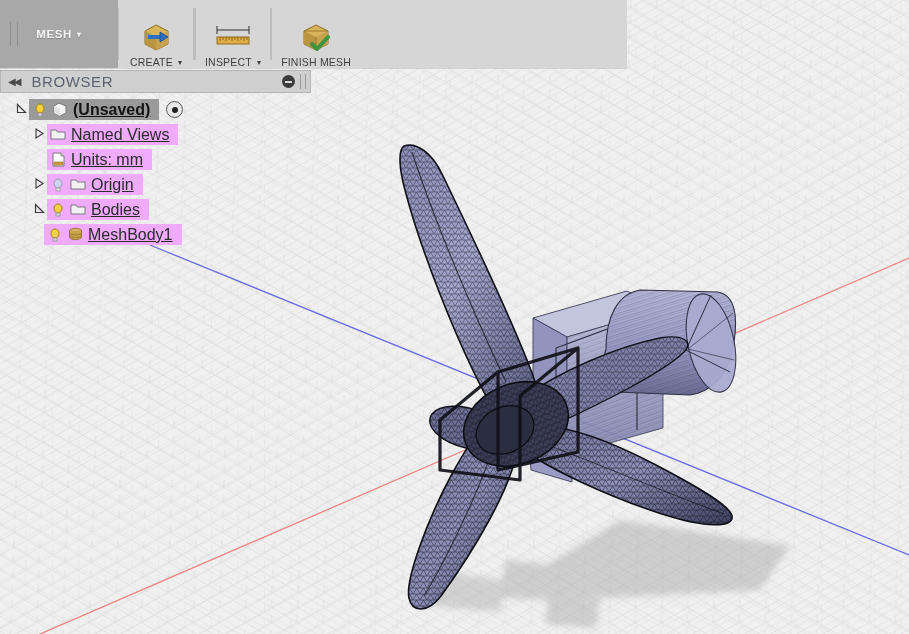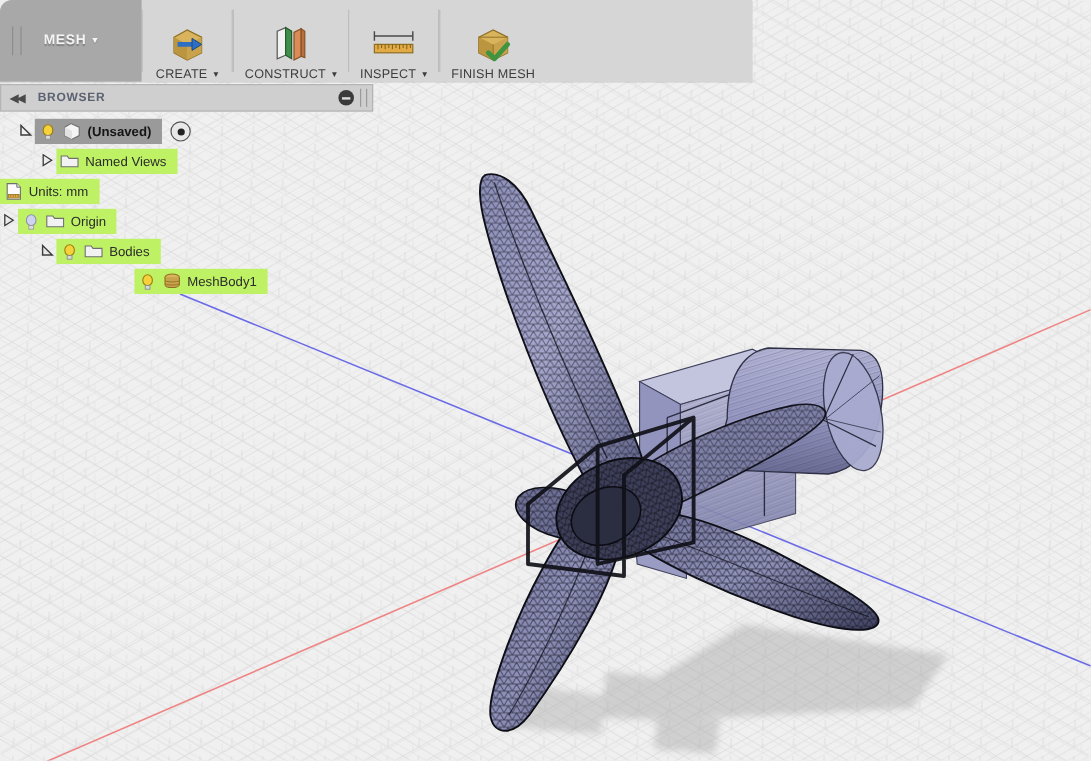--- a/index.html
+++ b/index.html
@@ -1,21 +1,21 @@
 <!DOCTYPE html>
 <html><head>
 <meta charset="utf-8">
 <style>
   html,body{margin:0;padding:0;background:#eeeeee;}
   body{
     width:909px;height:634px;overflow:hidden;position:relative;
     font-family:"Liberation Sans",sans-serif;
     -webkit-font-smoothing:antialiased;
   }
-  #app{position:absolute;inset:0;overflow:hidden;border-radius:10px;}
+  #app{position:absolute;inset:0;overflow:hidden;}
 
   
   #viewport{position:absolute;left:0;top:0;width:909px;height:634px;
     background:#eff0ef;overflow:hidden;}
   #viewport svg{position:absolute;left:0;top:0;}
 
   
   #toolbar{position:absolute;left:0;top:0;width:627px;height:68px;
     background:#d6d6d6;display:flex;align-items:stretch;
     box-shadow:0 1px 0 rgba(0,0,0,.10);}
@@ -37,40 +37,40 @@
     white-space:nowrap;margin-top:2px;font-weight:500;}
   .tb-item.selected .ico{background:#2f7fc0;border:1px solid #1d6097;
     width:38px;height:36px;box-sizing:border-box;}
 
   
   #browser{position:absolute;left:0;top:70px;width:311px;}
   #browser-head{height:23px;background:#cfcfcf;display:flex;align-items:center;
     border:1px solid #b4b4b4;box-sizing:border-box;position:relative;}
   #browser-head .collapse{margin-left:7px;font-size:10px;color:#4a4a4a;
     letter-spacing:-2px;}
-  #browser-head .title{margin-left:12px;font-size:10px;color:#5b6270;
-    font-weight:bold;letter-spacing:.6px;}
+  #browser-head .title{margin-left:12px;font-size:15px;color:#5b6270;
+    font-weight:normal;letter-spacing:.6px;}
   #browser-head .right{position:absolute;right:4px;top:0;bottom:0;
     display:flex;align-items:center;gap:5px;}
   .dot-icon{width:13px;height:13px;border-radius:50%;background:#3a3a3a;
     display:flex;align-items:center;justify-content:center;}
   .dot-icon i{display:block;width:7px;height:2px;background:#dcdcdc;}
   .vgrip{width:4px;height:15px;border-left:1px solid #9a9a9a;
     border-right:1px solid #9a9a9a;}
 
   #tree{padding-top:4px;}
   .trow{height:25px;display:flex;align-items:center;position:relative;}
   .tw{display:inline-flex;align-items:center;height:19px;padding-right:8px;
-    background:#bef264;border:1px solid transparent;}
+    background:#f0abfc;border:1px solid transparent;}
   .tw.sel{background:#9a9a9a;}
   .arrow{width:15px;text-align:center;font-size:10px;color:#3c3c3c;
     flex:0 0 15px;}
   .arrow.open{transform:none;}
   .bulb{width:16px;height:16px;flex:0 0 16px;margin:0 2px;}
-  .tlabel{font-size:11px;color:#2b2b2b;margin-left:5px;white-space:nowrap;}
+  .tlabel{font-size:16px;color:#2b2b2b;margin-left:5px;white-space:nowrap;text-decoration:underline;}
   .tw.sel .tlabel{color:#141414;font-weight:bold;}
   .fico{width:16px;height:15px;flex:0 0 16px;margin-left:2px;}
   .radio{width:15px;height:15px;border-radius:50%;background:#e8e8e8;
     border:1px solid #555;display:flex;align-items:center;
     justify-content:center;margin-left:7px;flex:0 0 15px;}
   .radio i{width:6px;height:6px;border-radius:50%;background:#222;display:block;}
 </style>
 </head>
 <body>
 
@@ -246,31 +246,20 @@
         </svg>
       </div>
       <div class="lbl"><span>CREATE</span><span class="tb-caret">▾</span></div>
     </div>
 
     <div class="tb-sep"></div>
 
 
     <div class="tb-sep"></div>
 
-    <div class="tb-item">
-      <div class="ico">
-        <svg width="34" height="34" viewBox="0 0 34 34">
-          <polygon points="6,6 13,3 13,26 6,29" fill="#f2f2f2" stroke="#555"></polygon>
-          <polygon points="13,3 18,6 18,29 13,26" fill="#3f8f4a" stroke="#27592e"></polygon>
-          <polygon points="20,7 26,4 26,27 20,30" fill="#d98c55" stroke="#8a5327"></polygon>
-          <polygon points="26,4 29,6 29,28 26,27" fill="#b96f3d" stroke="#8a5327"></polygon>
-        </svg>
-      </div>
-      <div class="lbl"><span>CONSTRUCT</span><span class="tb-caret">▾</span></div>
-    </div>
 
     <div class="tb-sep"></div>
 
     <div class="tb-item">
       <div class="ico">
         <svg width="40" height="34" viewBox="0 0 40 34">
           <path d="M4,10 L36,10" stroke="#4a4a4a" stroke-width="1.2"></path>
           <path d="M4,6 L4,14 M36,6 L36,14" stroke="#4a4a4a" stroke-width="1.2"></path>
           <rect x="4" y="17" width="32" height="7" fill="#e3ab45" stroke="#8e6f23"></rect>
           <g stroke="#7a5c16" stroke-width="0.8">
@@ -351,37 +340,37 @@
         <span class="tw">
           <span class="fico">
             <svg width="16" height="14" viewBox="0 0 16 14">
               <path d="M1,3 L6,3 L7.5,5 L15,5 L15,12 L1,12 Z" fill="#f2f2f2" stroke="#6f6f6f" stroke-width="0.9"></path>
             </svg>
           </span>
           <span class="tlabel">Named Views</span>
         </span>
       </div>
 
-      <div class="trow" style="">
+      <div class="trow" style="padding-left:47px;">
         <span class="tw">
           <span class="fico">
             <svg width="16" height="15" viewBox="0 0 16 15">
               <path d="M3,1 L11,1 L14,4 L14,14 L3,14 Z" fill="#fbfbfb" stroke="#6f6f6f" stroke-width="0.9"></path>
               <path d="M11,1 L11,4 L14,4" fill="#e0e0e0" stroke="#6f6f6f" stroke-width="0.8"></path>
               <rect x="4" y="10" width="9" height="3" fill="#e3ab45" stroke="#8e6f23" stroke-width="0.6"></rect>
               <g stroke="#7a5c16" stroke-width="0.5">
                 <path d="M6,10 L6,12 M8,10 L8,12 M10,10 L10,12 M12,10 L12,12"></path>
               </g>
             </svg>
           </span>
           <span class="tlabel">Units: mm</span>
         </span>
       </div>
 
-      <div class="trow" style="">
+      <div class="trow" style="padding-left:32px;">
         <span class="arrow">
           <svg width="11" height="11" viewBox="0 0 11 11">
             <path d="M2,1 L9,5.5 L2,10 Z" fill="none" stroke="#3c3c3c" stroke-width="1.1"></path>
           </svg>
         </span>
         <span class="tw">
           <span class="bulb">
             <svg width="16" height="16" viewBox="0 0 16 16">
               <ellipse cx="8" cy="6.5" rx="4" ry="4.5" fill="#cfd4ee" stroke="#8b90ab" stroke-width="0.9"></ellipse>
               <rect x="6" y="11" width="4" height="3" fill="#dedede" stroke="#9a9a9a" stroke-width="0.7"></rect>
@@ -411,21 +400,21 @@
           </span>
           <span class="fico">
             <svg width="16" height="14" viewBox="0 0 16 14">
               <path d="M1,3 L6,3 L7.5,5 L15,5 L15,12 L1,12 Z" fill="#f2f2f2" stroke="#6f6f6f" stroke-width="0.9"></path>
             </svg>
           </span>
           <span class="tlabel">Bodies</span>
         </span>
       </div>
 
-      <div class="trow" style="padding-left:112px;">
+      <div class="trow" style="padding-left:44px;">
         <span class="tw">
           <span class="bulb">
             <svg width="16" height="16" viewBox="0 0 16 16">
               <ellipse cx="8" cy="6.5" rx="4" ry="4.5" fill="#f5d23c" stroke="#9a7b10" stroke-width="0.9"></ellipse>
               <rect x="6" y="11" width="4" height="3" fill="#d8d8d8" stroke="#8a8a8a" stroke-width="0.7"></rect>
             </svg>
           </span>
           <span class="fico">
             <svg width="17" height="15" viewBox="0 0 17 15">
               <ellipse cx="8.5" cy="4" rx="6" ry="2.6" fill="#d9b45c" stroke="#8e6f23" stroke-width="0.9"></ellipse>

